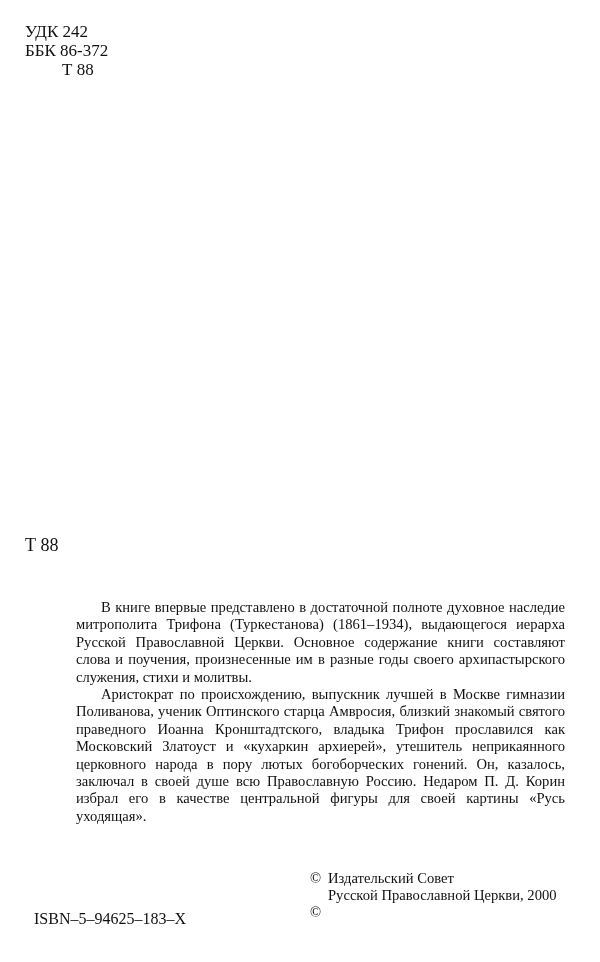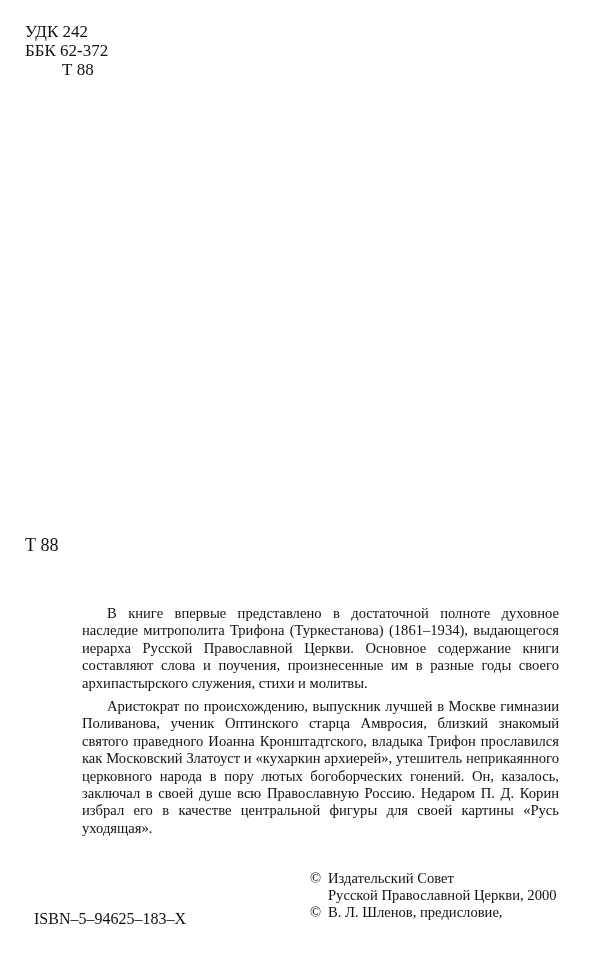--- a/index.html
+++ b/index.html
@@ -58,21 +58,21 @@
     
     .abstract {
       position: absolute;
       left: 76px;
       top: 599px;
       width: 489px;
       font-size: 14.6px;
       line-height: 17.4px;
     }
     .abstract p {
-      margin: 6px;
+      margin: 0;
       text-indent: 25px;
       text-align: justify;
     }
 
     
     .isbn {
       position: absolute;
       left: 34px;
       top: 909px;
       font-size: 16px;
@@ -92,21 +92,21 @@
     .copyright .sym { position: absolute; left: 0; top: 0; }
     .copyright .line { white-space: nowrap; }
   </style>
 </head>
 <body>
 
 <div class="page">
 
   <div class="class-block">
     <div>УДК 242</div>
-    <div>ББК 62-372</div>
+    <div>ББК 86-372</div>
     <div class="indent">Т 88</div>
   </div>
 
   <div class="catalog-code">Т 88</div>
 
 
   <div class="abstract">
     <p>В книге впервые представлено в достаточной полноте духовное наследие митрополита Трифона (Туркестанова) (1861–1934), выдающегося иерарха Русской Православной Церкви. Основное содержание книги составляют слова и поучения, произнесенные им в разные годы своего архипастырского служения, стихи и молитвы.</p>
     <p>Аристократ по происхождению, выпускник лучшей в Москве гимназии Поливанова, ученик Оптинского старца Амвросия, близкий знакомый свято­го праведного Иоанна Кронштадтского, владыка Трифон прославился как Московский Златоуст и «кухаркин архиерей», утешитель неприкаянного церковного народа в пору лютых богоборческих гонений. Он, казалось, заклю­чал в своей душе всю Православную Россию. Недаром П. Д. Корин избрал его в качестве центральной фигуры для своей картины «Русь уходящая».</p>
   </div>
@@ -114,17 +114,16 @@
   <div class="isbn">ISBN–5–94625–183–X</div>
 
   <div class="copyright">
     <div class="entry">
       <span class="sym">©</span>
       <div class="line">Издательский Совет</div>
       <div class="line">Русской Православной Церкви, 2000</div>
     </div>
     <div class="entry">
       <span class="sym">©</span>
-      <div class="line">В. Л. Шленов, предисловие,</div>
     </div>
   </div>
 
 </div>
 
 </body></html>

